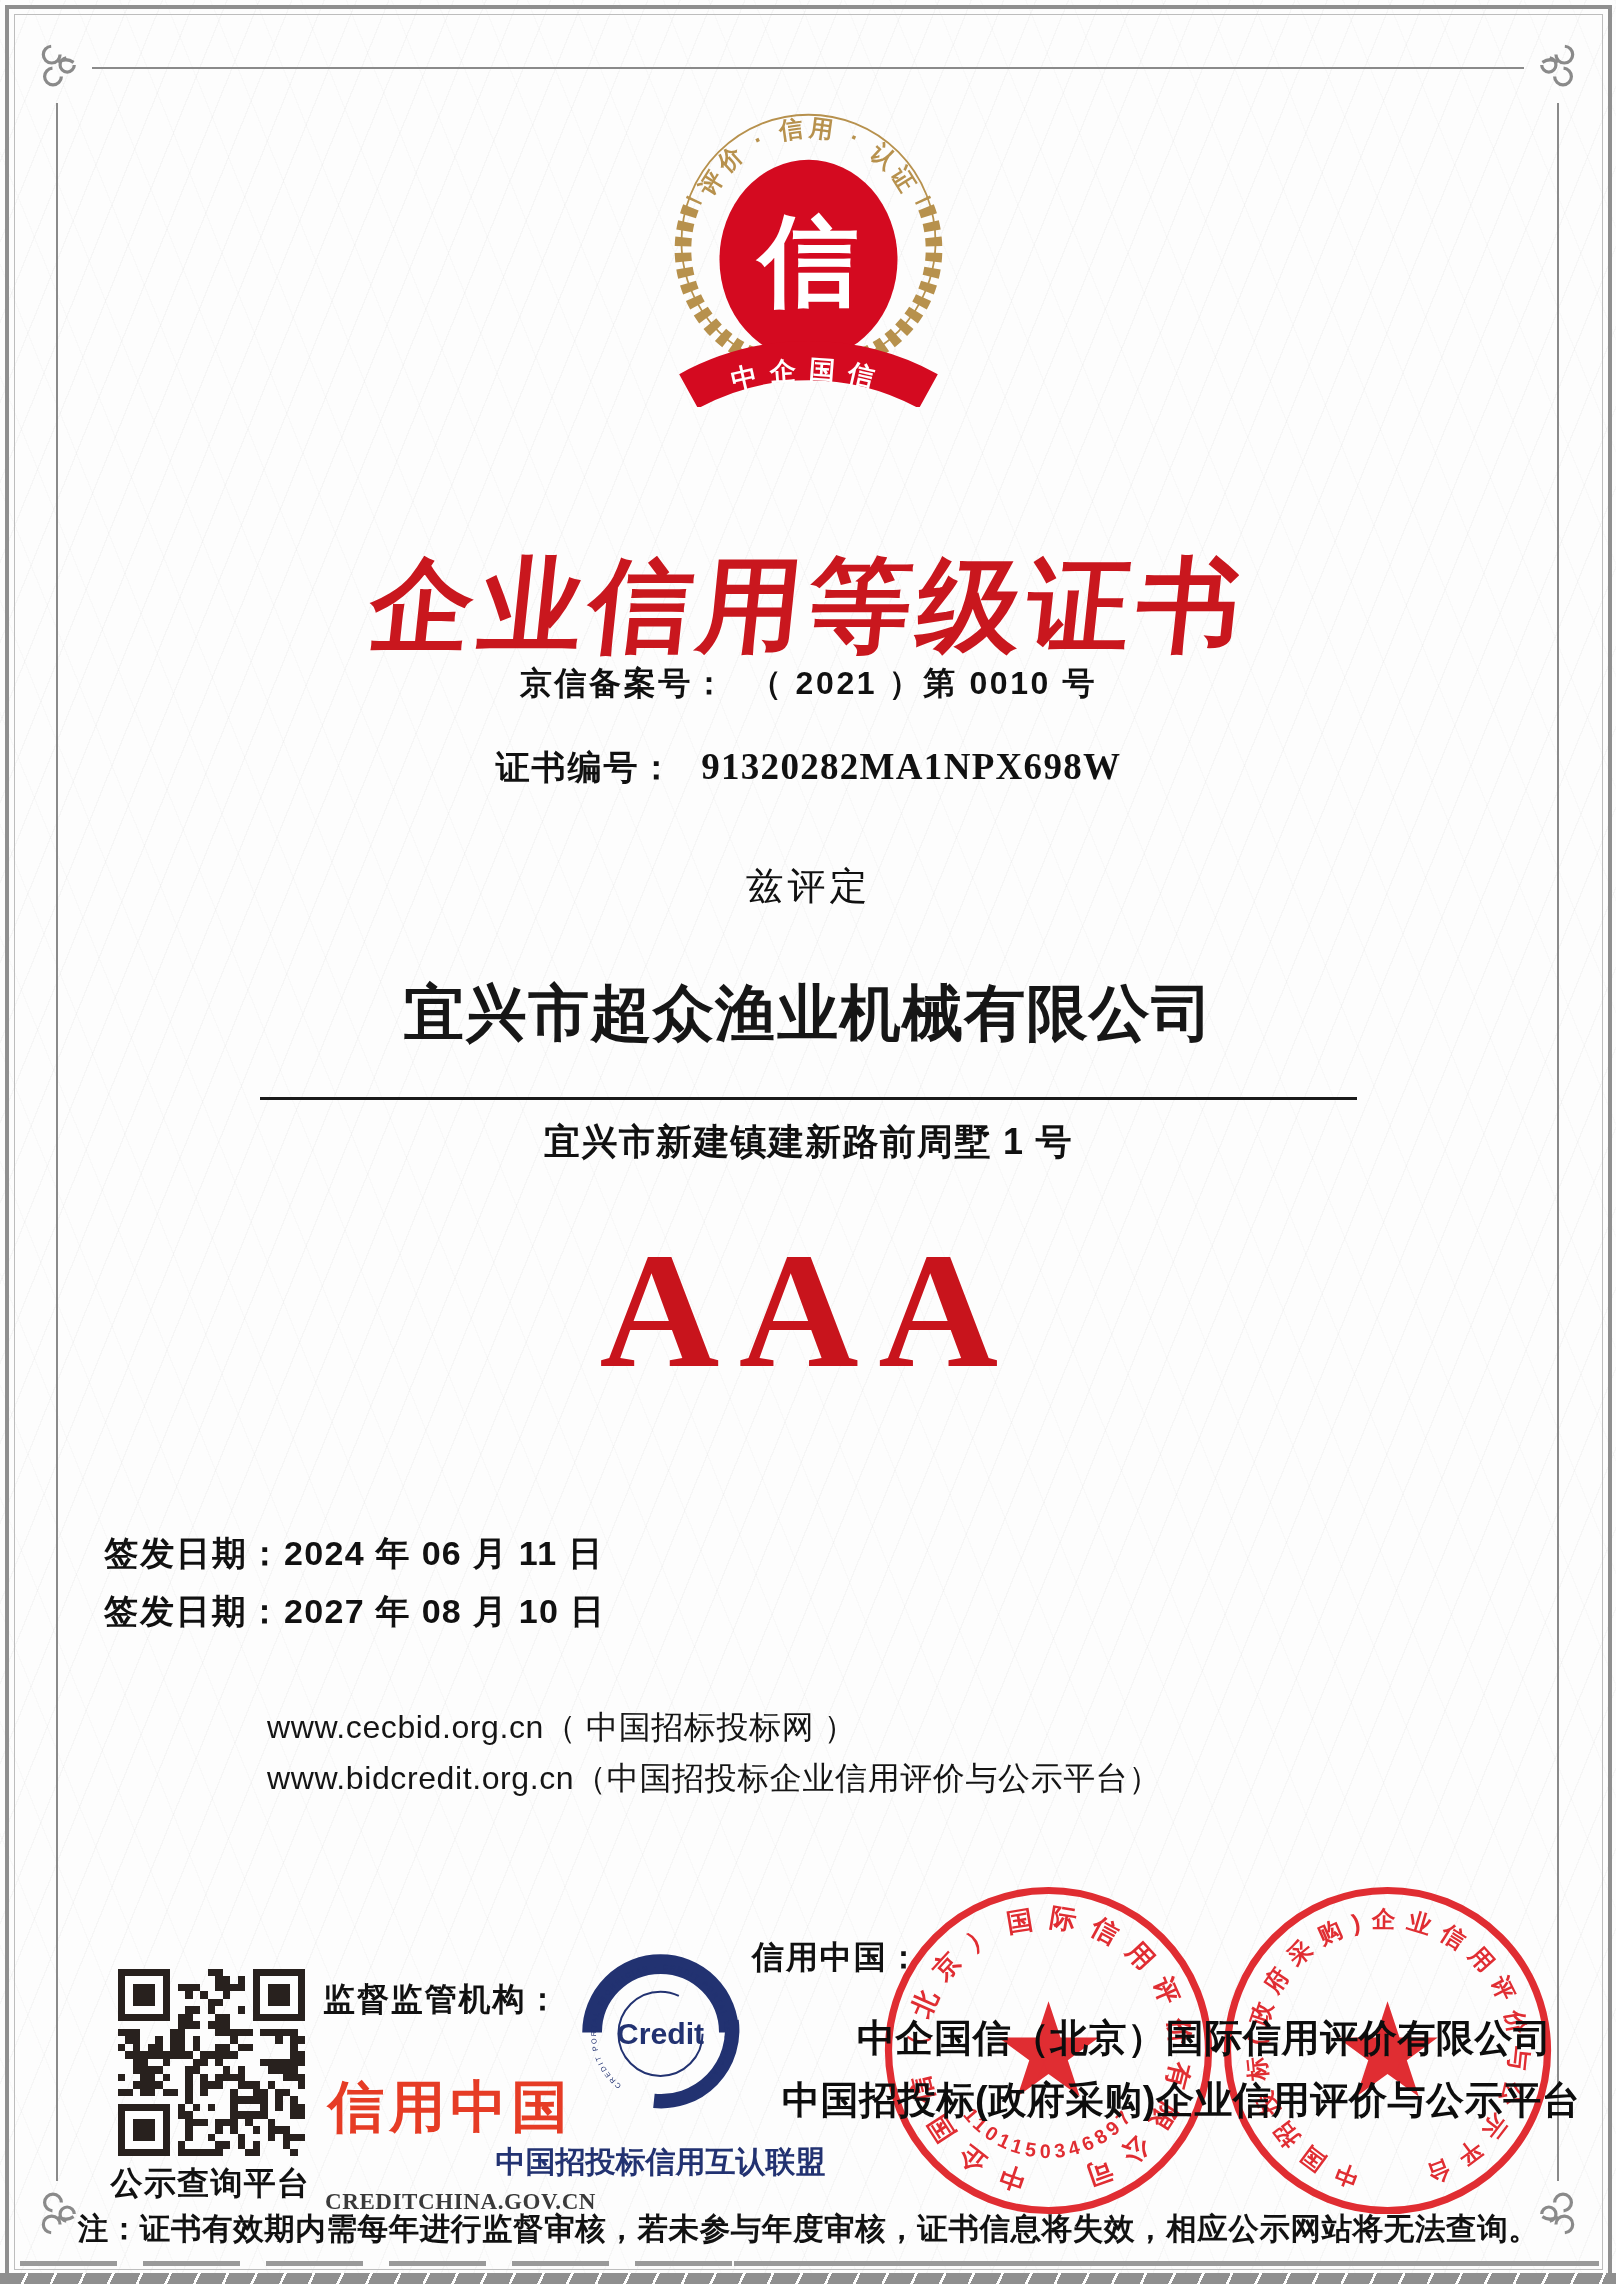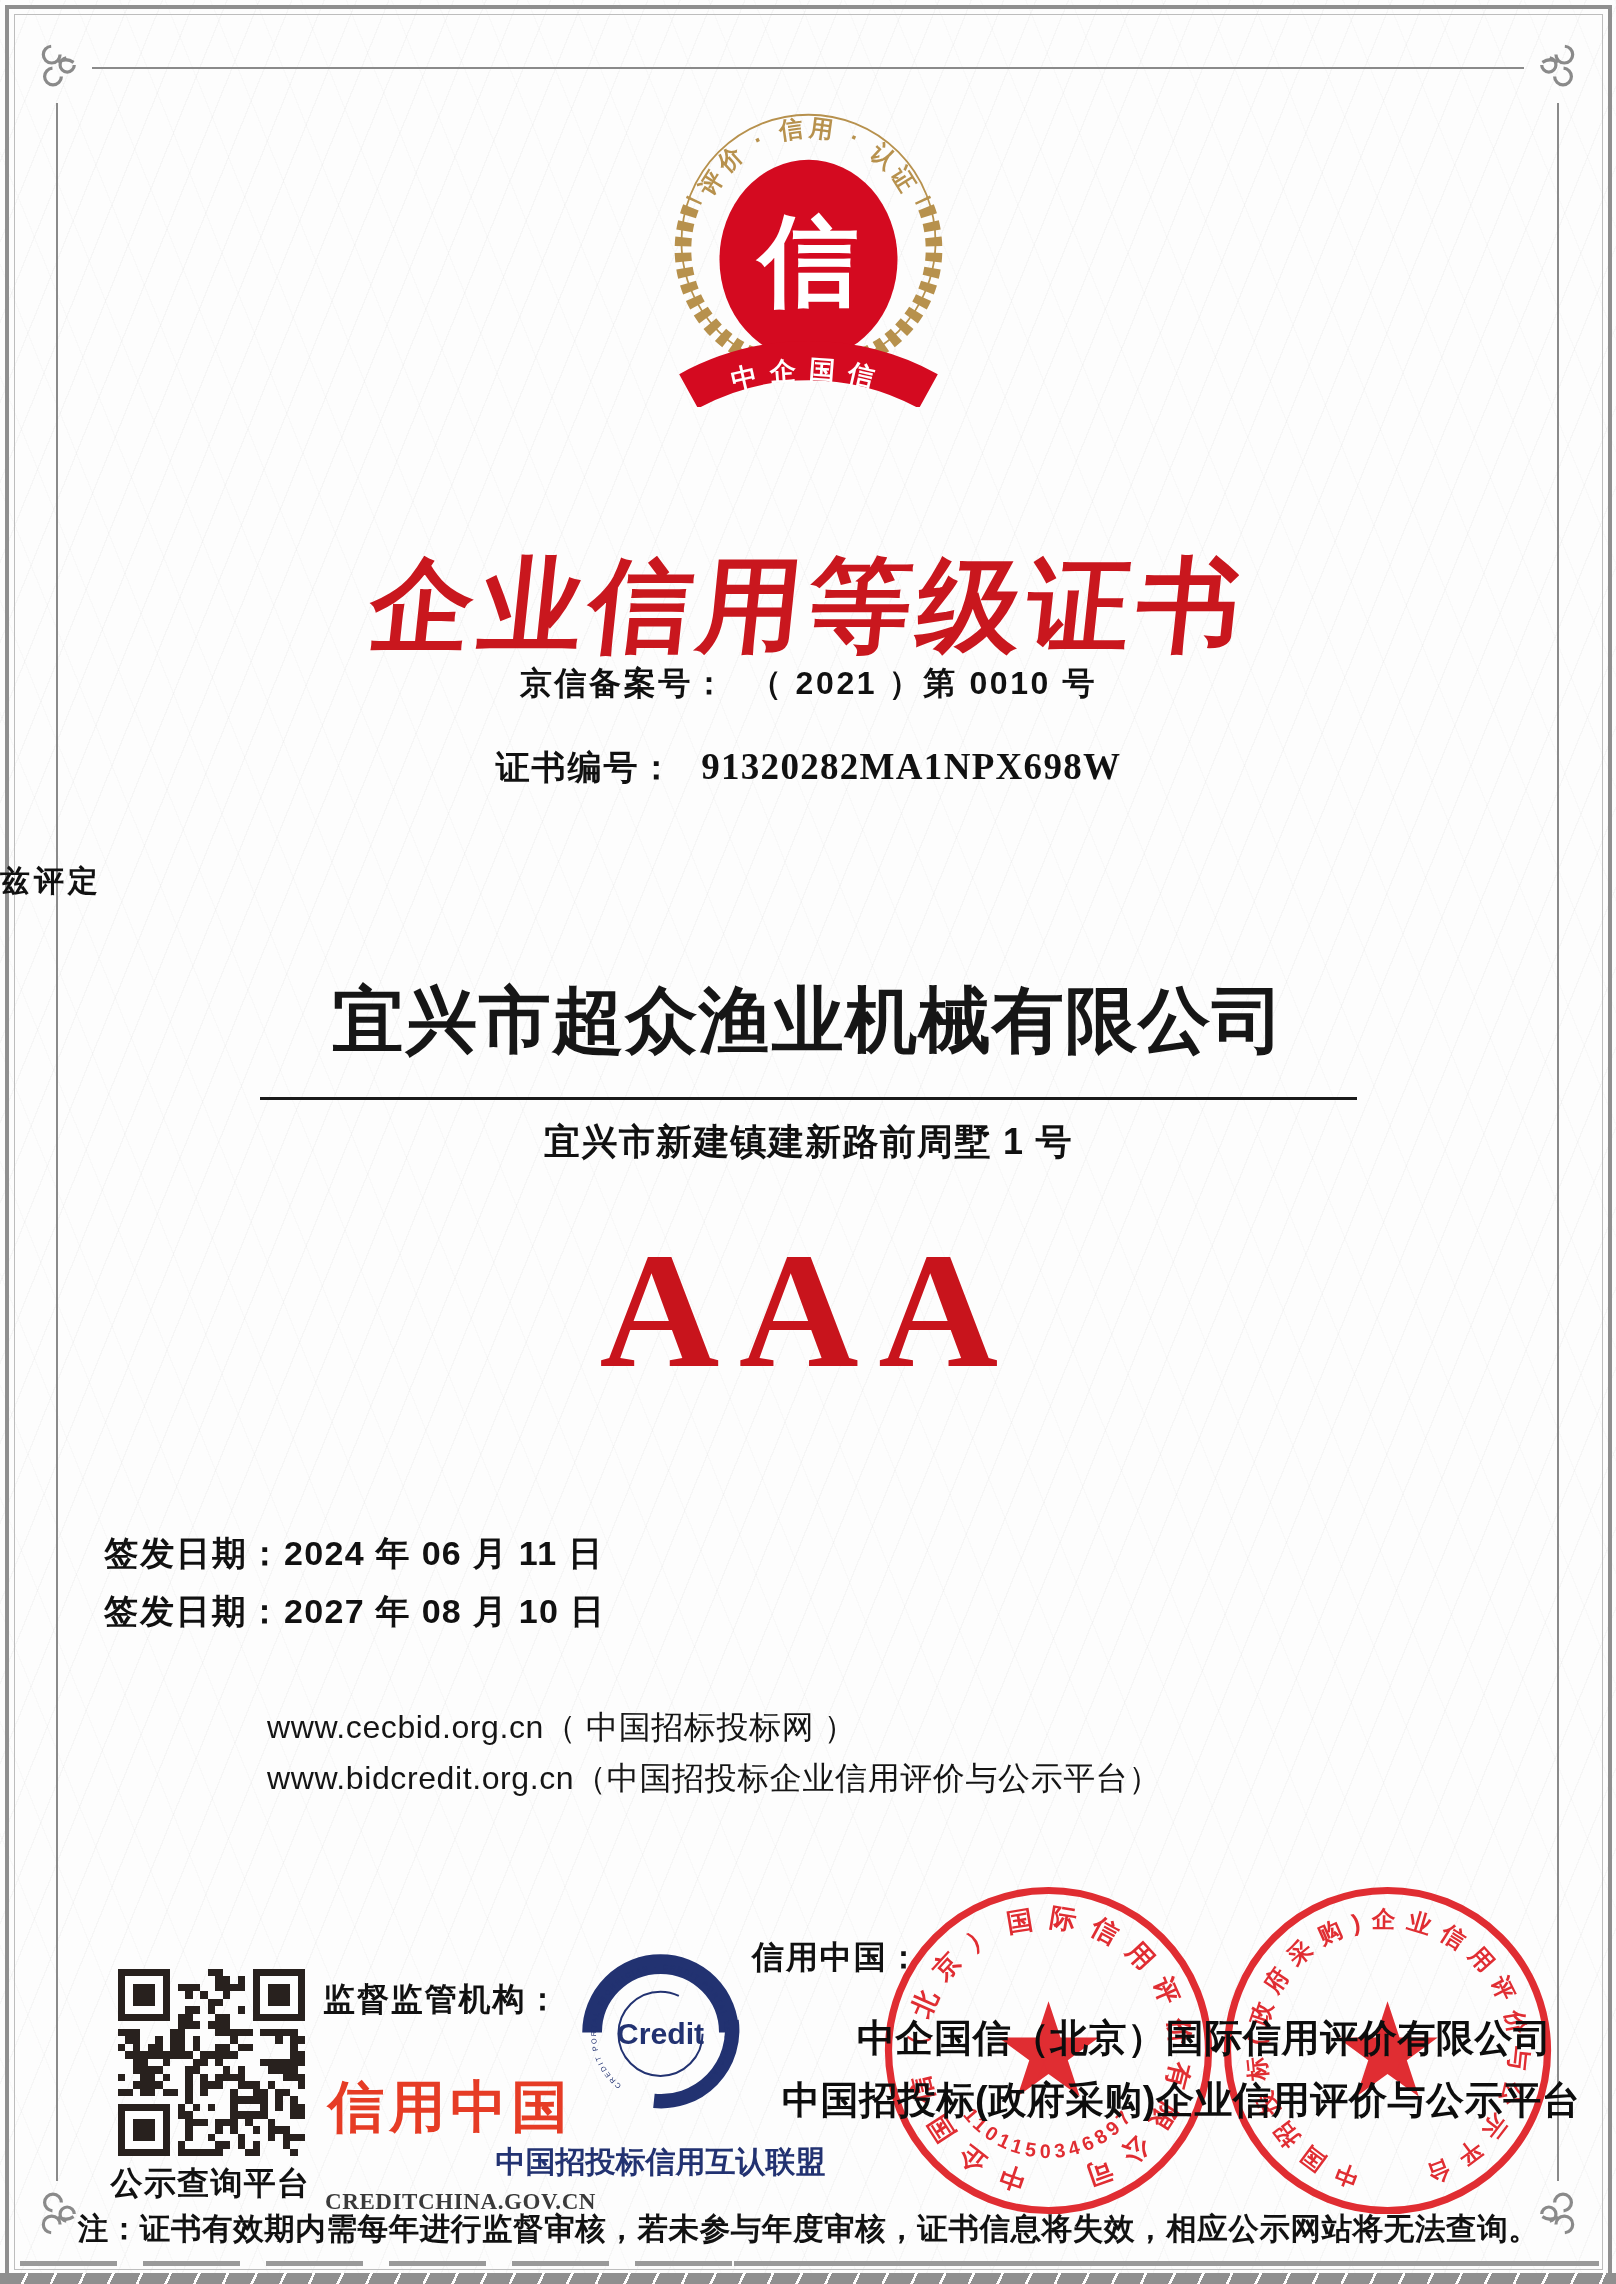--- a/index.html
+++ b/index.html
@@ -24,22 +24,22 @@
   
   .medal{left:672px;top:110px;width:273px;height:297px;}
   
   .title{left:0;top:538px;width:100%;text-align:center;
     font-size:103px;font-weight:900;color:#c9171e;letter-spacing:6.5px;
     transform:skewX(-6deg);font-family:"Liberation Sans",sans-serif;}
   .record-line{left:0;top:662px;width:100%;text-align:center;font-size:32px;font-weight:700;letter-spacing:2.6px;}
   .record-line .val{margin-left:22px;}
   .cert-line{left:0;top:745px;width:100%;text-align:center;font-size:34px;font-weight:800;letter-spacing:1.9px;}
   .cert-line .val{margin-left:26px;font-family:"Liberation Serif",serif;font-size:37px;font-weight:700;letter-spacing:1.3px;}
-  .hereby{left:0;top:861px;width:100%;text-align:left;font-size:30px;font-weight:700;letter-spacing:3.9px;}
-  .company{left:0;top:973px;width:100%;text-align:center;font-size:72px;font-weight:900;
+  .hereby{left:0;top:861px;width:100%;text-align:center;font-size:38px;font-weight:400;letter-spacing:3.9px;}
+  .company{left:0;top:973px;width:100%;text-align:center;font-size:61px;font-weight:900;
     font-family:"Liberation Serif","DejaVu Serif",serif;letter-spacing:1.3px;color:#161616;}
   .company-underline{left:260px;top:1097px;width:1097px;height:3.2px;background:#1a1a1a;}
   .address{left:0;top:1118px;width:100%;text-align:center;font-size:36px;font-weight:800;letter-spacing:1.3px;}
   .rating{left:0;top:1215px;width:100%;text-align:center;font-size:166px;font-weight:900;
     font-family:"Liberation Serif","DejaVu Serif",serif;color:#c8141c;letter-spacing:19.5px;}
   
   .detail-row{position:absolute;left:104px;font-size:34px;white-space:nowrap;}
   .detail-row .lbl{font-weight:800;letter-spacing:1.9px;display:inline-block;min-width:180px;}
   .detail-row .val{font-weight:600;letter-spacing:1.3px;}
   .detail-row .url{font-weight:500;font-size:32px;letter-spacing:0.6px;color:#151515;}

